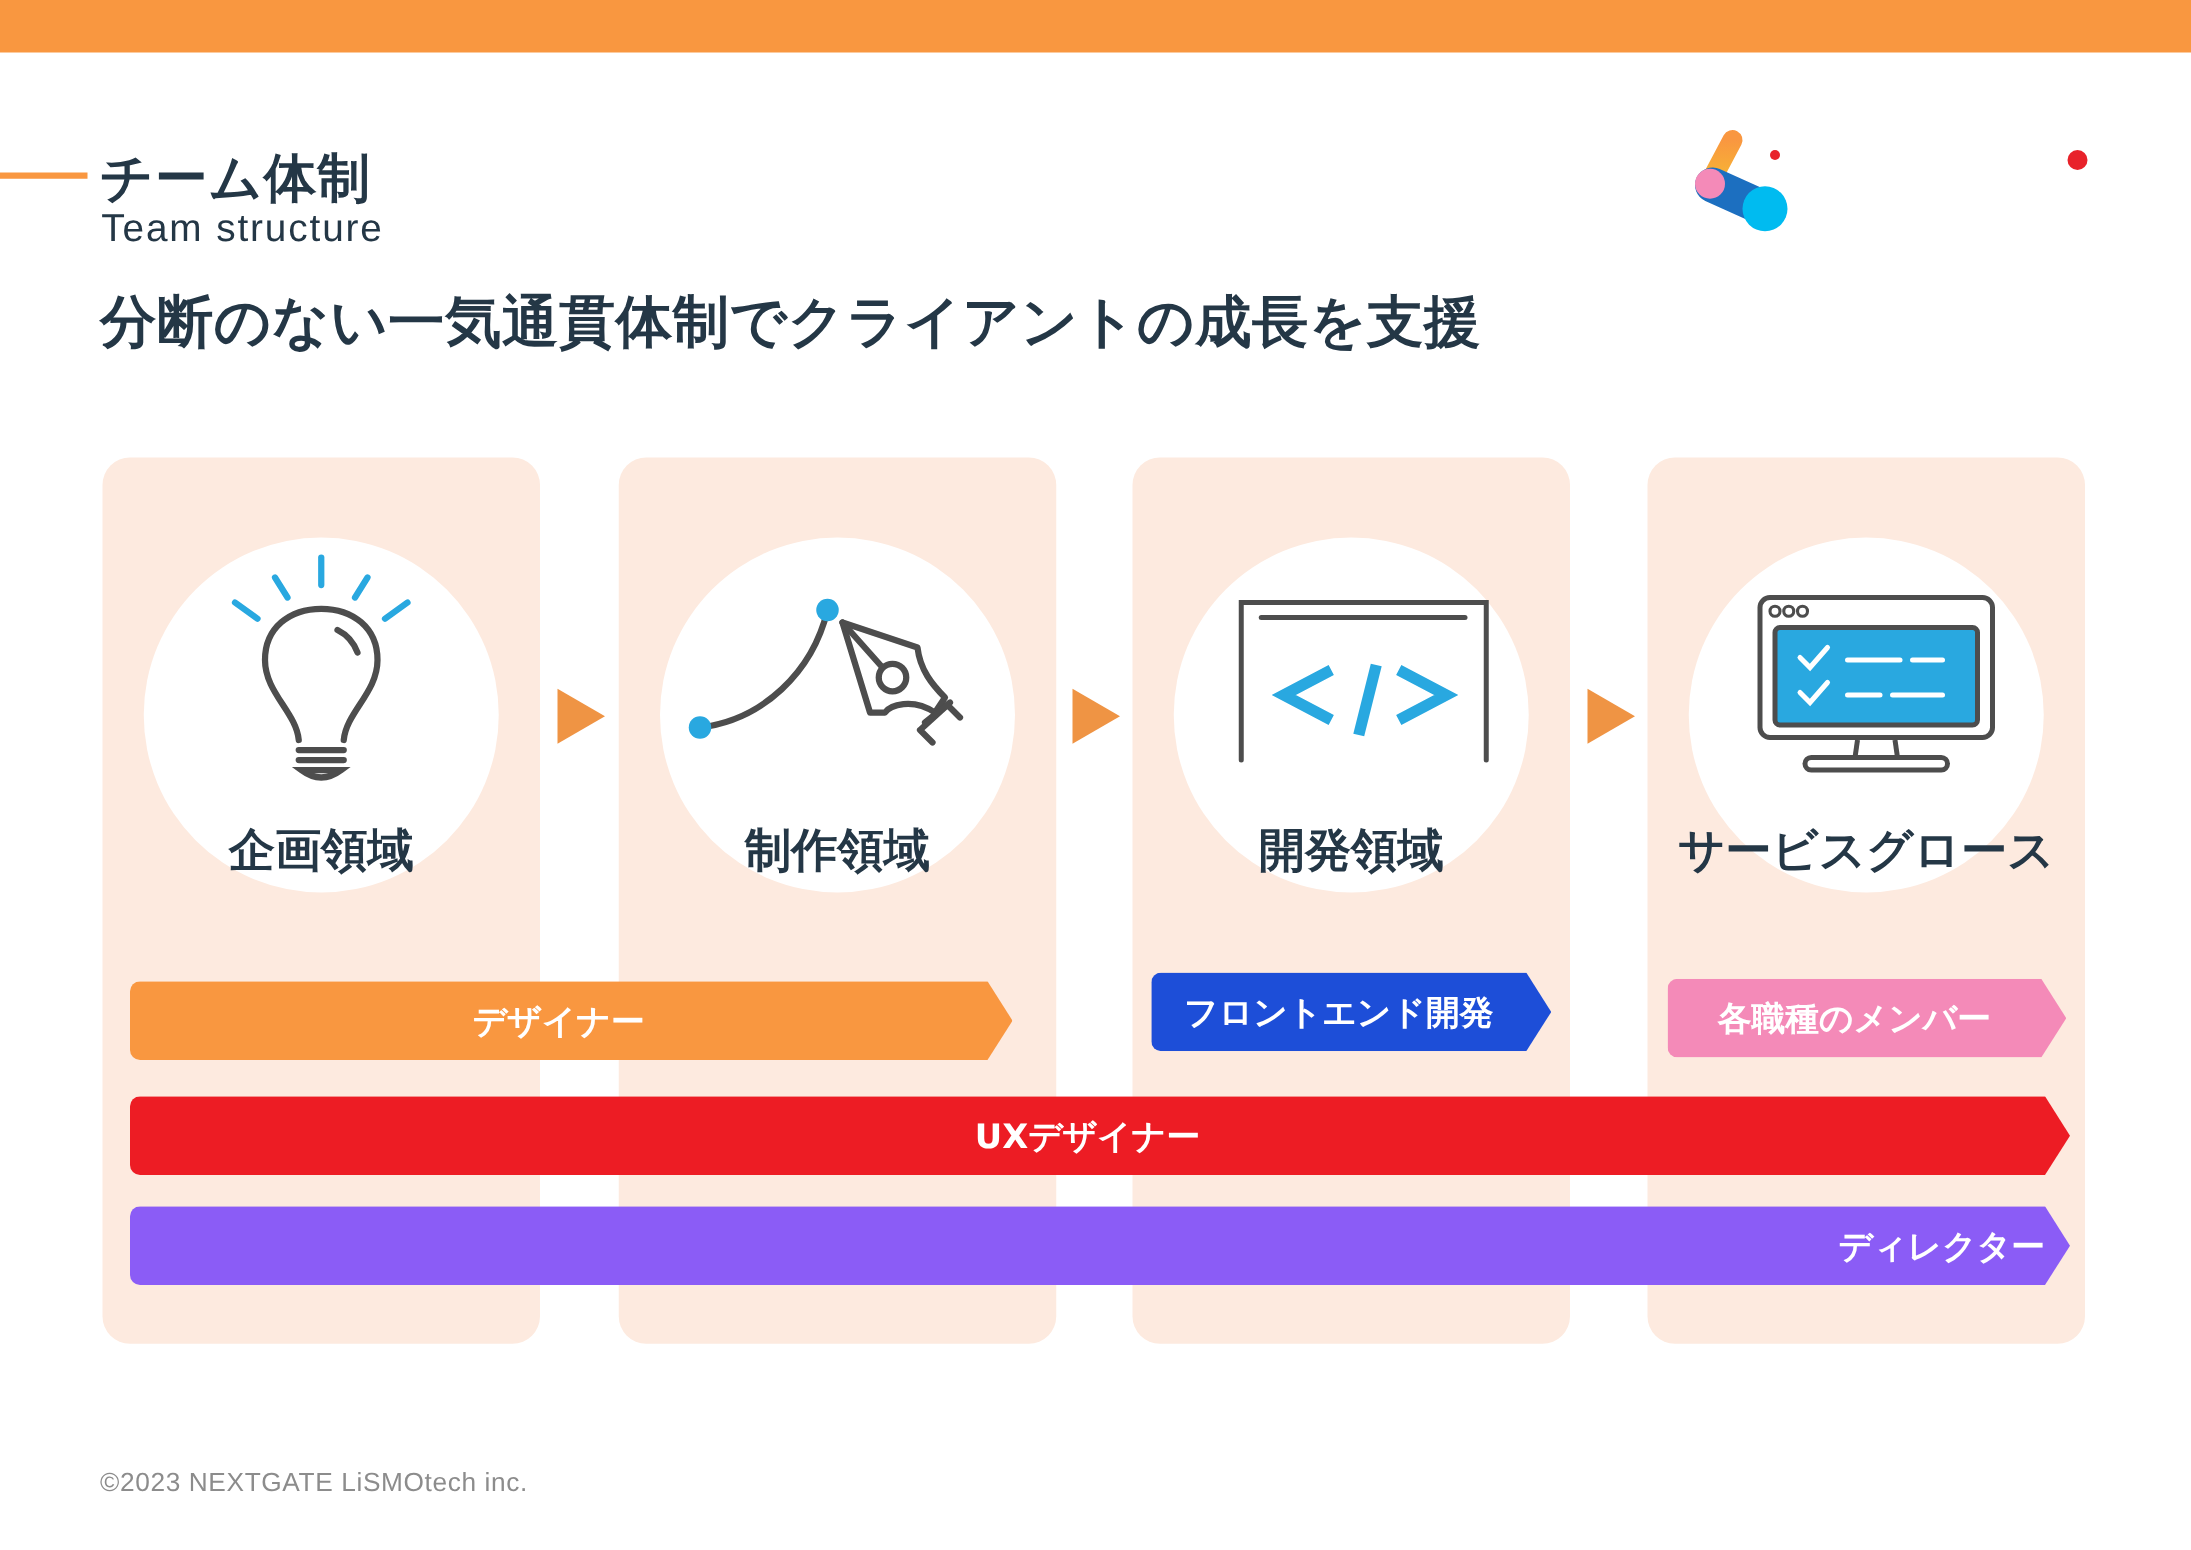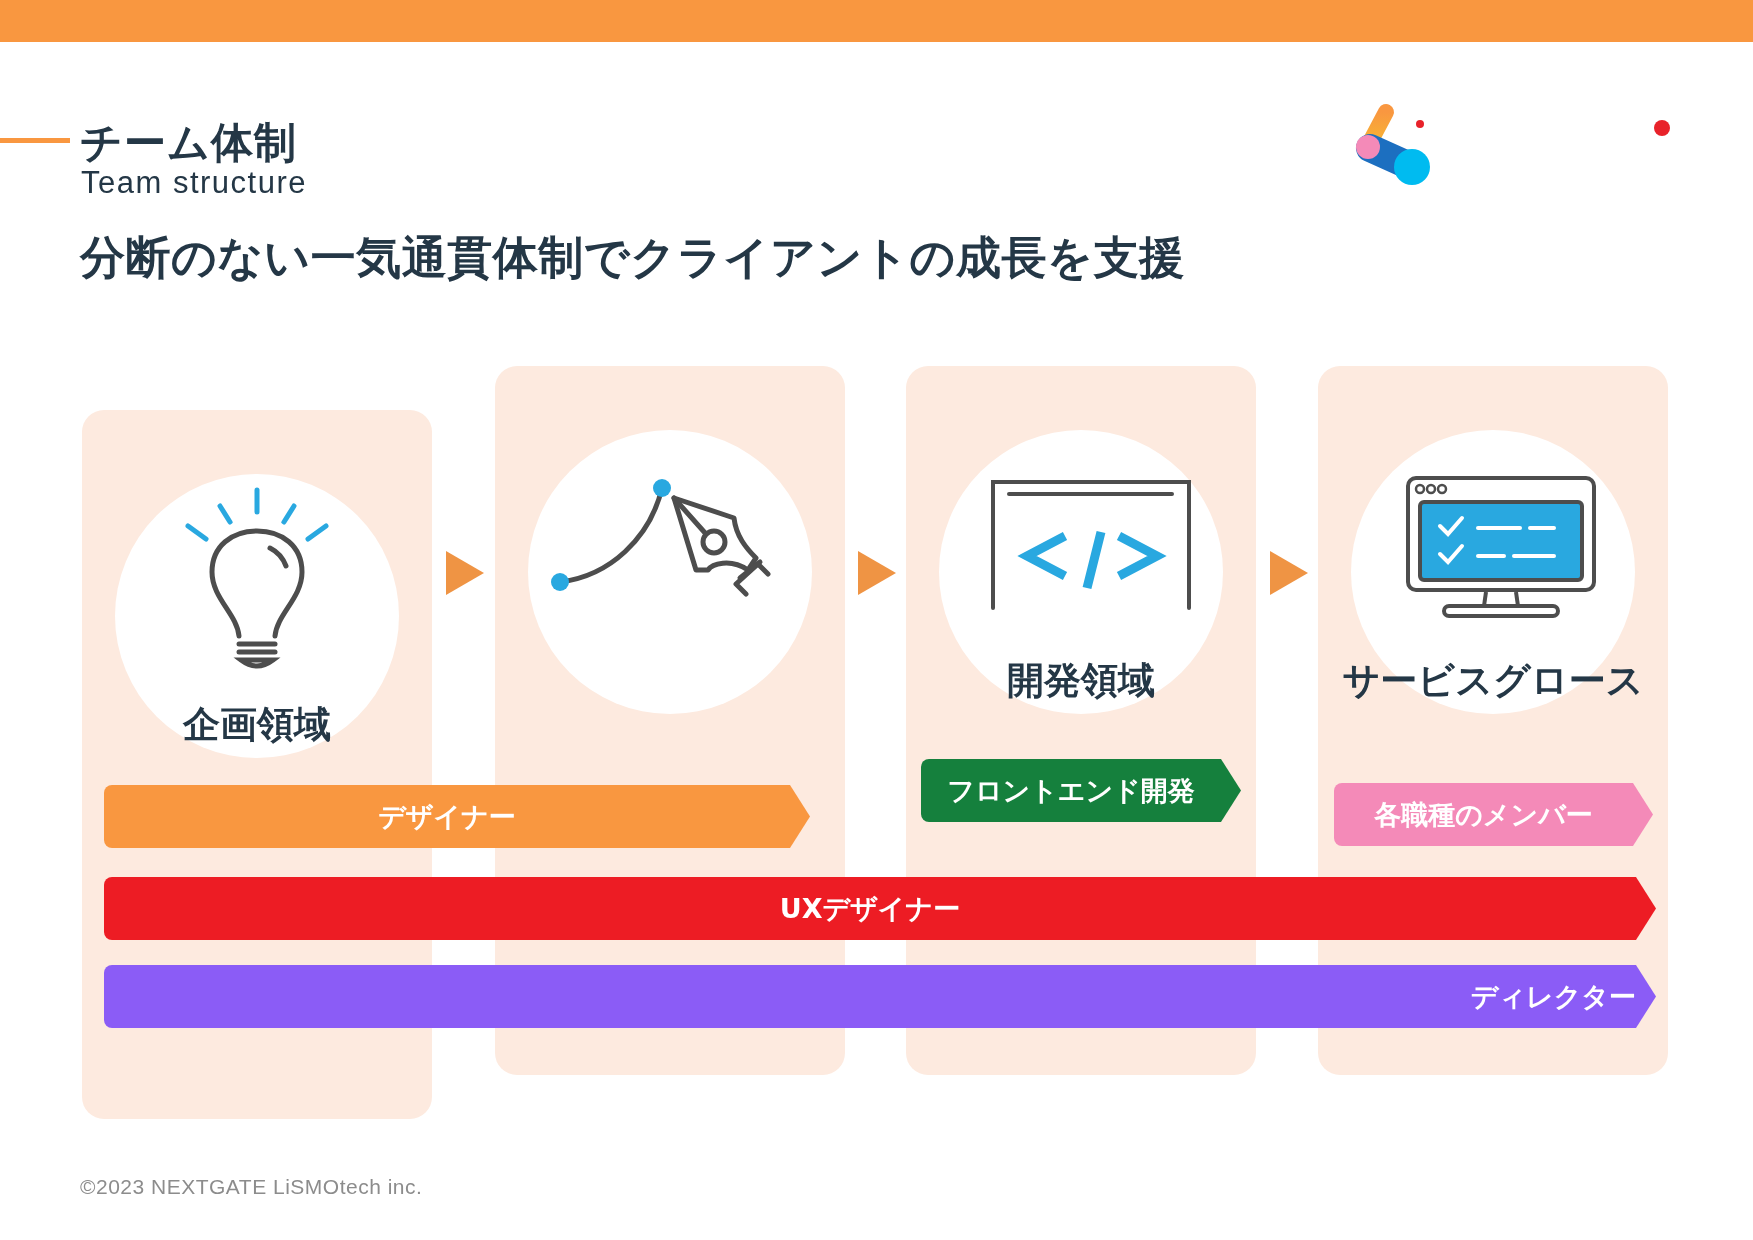--- a/index.html
+++ b/index.html
@@ -41,21 +41,21 @@
     <line x1="20" y1="48" x2="60" y2="66" stroke="#1c6fc0" stroke-width="28" stroke-linecap="round"></line>
     <circle cx="18" cy="47" r="12" fill="#f48ab8"></circle>
     <circle cx="62" cy="67" r="18" fill="#00bbf0"></circle>
     <circle cx="70" cy="24" r="4" fill="#e8222a"></circle>
   </svg>
   <svg width="20" height="20" style="position:absolute;left:302px;top:18px;">
       <circle cx="10" cy="10" r="8" fill="#e8222a"></circle>
     </svg>
 </div>
 
-<div class="panel" style="left:82px;margin-top:44px;">
+<div class="panel" style="left:82px;">
   <div class="circle"></div>
   <svg class="icon" style="left:100px;top:76px;" width="150" height="190" viewBox="0 0 150 190">
     <g stroke="#29a8e0" stroke-width="5" stroke-linecap="round">
       <line x1="75" y1="4" x2="75" y2="26"></line>
       <line x1="38" y1="20" x2="48" y2="36"></line>
       <line x1="112" y1="20" x2="102" y2="36"></line>
       <line x1="6" y1="40" x2="24" y2="53"></line>
       <line x1="144" y1="40" x2="126" y2="53"></line>
     </g>
     <g stroke="#4d4d4d" stroke-width="5" fill="none" stroke-linecap="round">
@@ -76,20 +76,21 @@
     <circle cx="10" cy="104" r="9" fill="#29a8e0"></circle>
     <circle cx="112" cy="10" r="9" fill="#29a8e0"></circle>
     <g stroke="#4d4d4d" stroke-width="5" fill="none" stroke-linejoin="round" stroke-linecap="round">
       <path d="M124 20 L184 40 C186 58 196 70 206 80 L198 92 C180 80 162 86 158 92 L146 92 Z"></path>
       <circle cx="164" cy="64" r="11"></circle>
       <line x1="124" y1="20" x2="156" y2="56"></line>
       <line x1="190" y1="100" x2="210" y2="84"></line>
       <path d="M196 116 L186 106 L208 86 L218 96"></path>
     </g>
   </svg>
+  <div class="panel-label">制作領域</div>
 </div>
 
 <div class="panel" style="left:906px;font-family:Liberation Serif, serif;">
   <div class="circle"></div>
   <svg class="icon" style="left:83px;top:112px;" width="206" height="135" viewBox="0 0 206 135">
     <g stroke="#4d4d4d" stroke-width="4" fill="none" stroke-linecap="round">
       <polyline points="4,130 4,4 200,4 200,130"></polyline>
       <line x1="20" y1="16" x2="183" y2="16"></line>
     </g>
     <g stroke="#29a8e0" stroke-width="9" fill="none" stroke-linejoin="miter">
@@ -126,21 +127,21 @@
   <div class="panel-label">サービスグロース</div>
 </div>
 
 <div class="arrow" style="left:446px;top:551px;"></div>
 <div class="arrow" style="left:858px;top:551px;"></div>
 <div class="arrow" style="left:1270px;top:551px;"></div>
 
 <div class="bar" style="left:104px;top:785px;width:706px;background:#f99740;text-align:right;">
   <span>デザイナー</span>
 </div>
-<div class="bar" style="left:921px;top:759px;width:320px;background:#15803d;align-items:center;">
+<div class="bar" style="left:921px;top:778px;width:320px;background:#1d4ed8;align-items:center;">
   <span>フロントエンド開発</span>
 </div>
 <div class="bar" style="left:1334px;top:783px;width:319px;background:#f48ab8;">
   <span>各職種のメンバー</span>
 </div>
 <div class="bar" style="left:104px;top:877px;width:1552px;background:#ed1c24;">
   <span>UXデザイナー</span>
 </div>
 <div class="bar" style="left:104px;top:965px;width:1552px;background:#8b5cf6;justify-content:flex-end;">
   <span>ディレクター</span>

